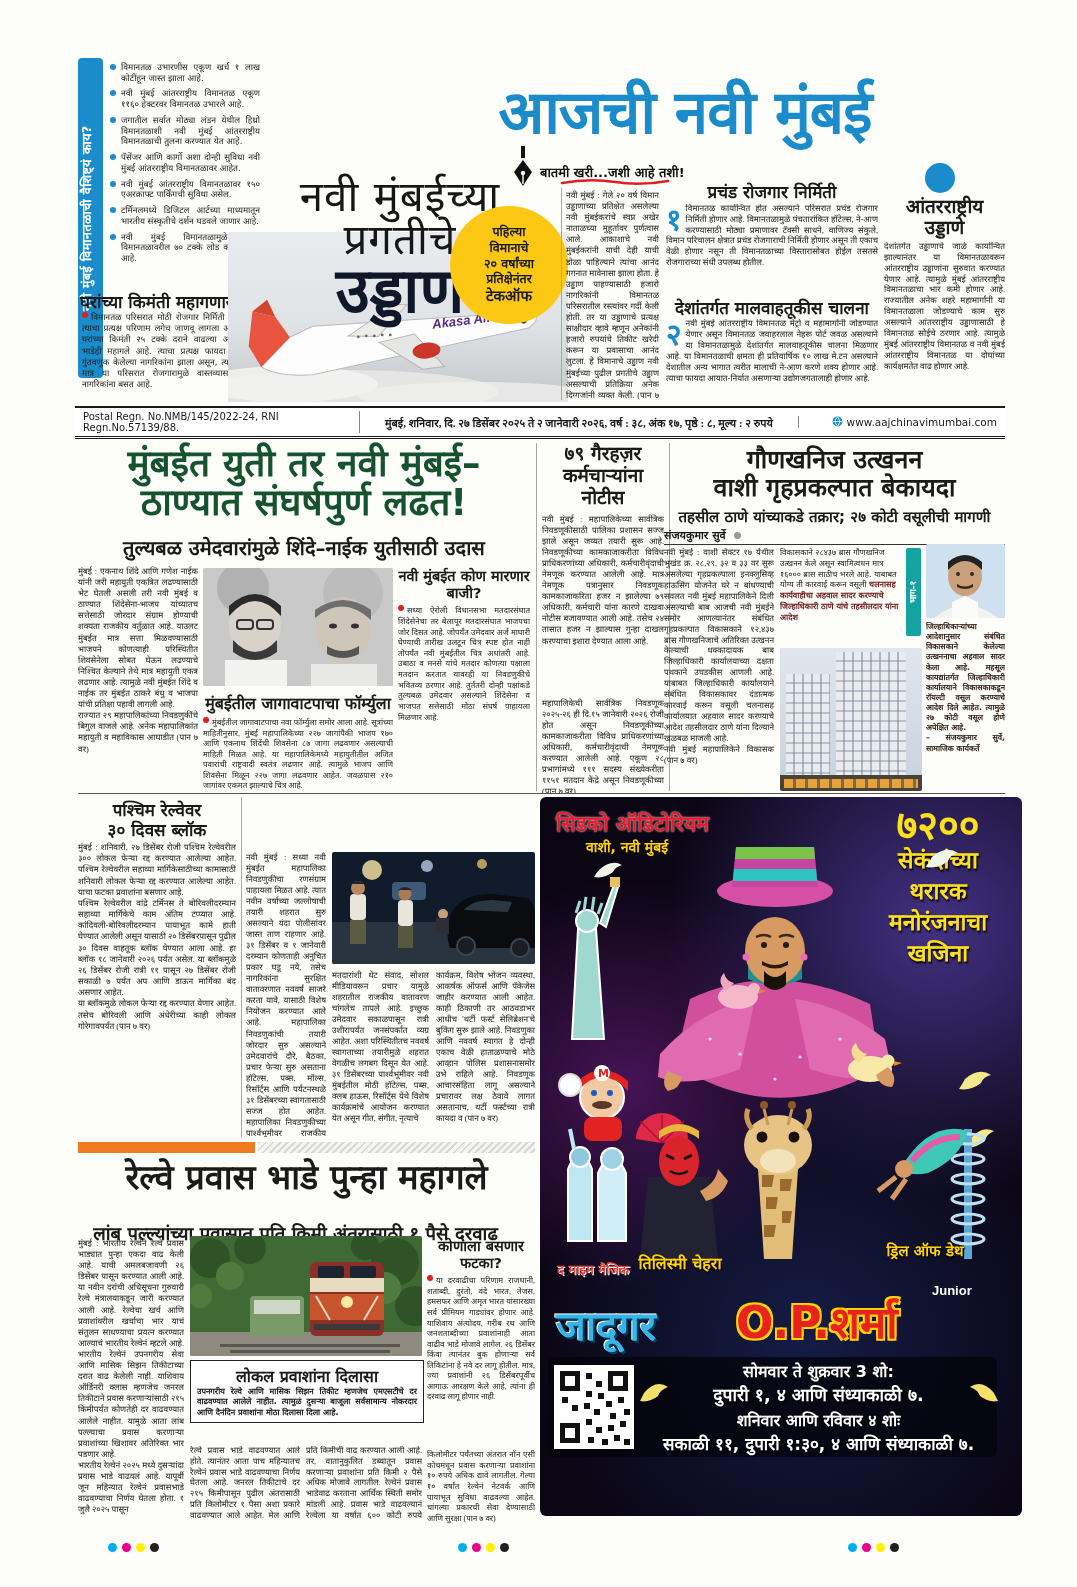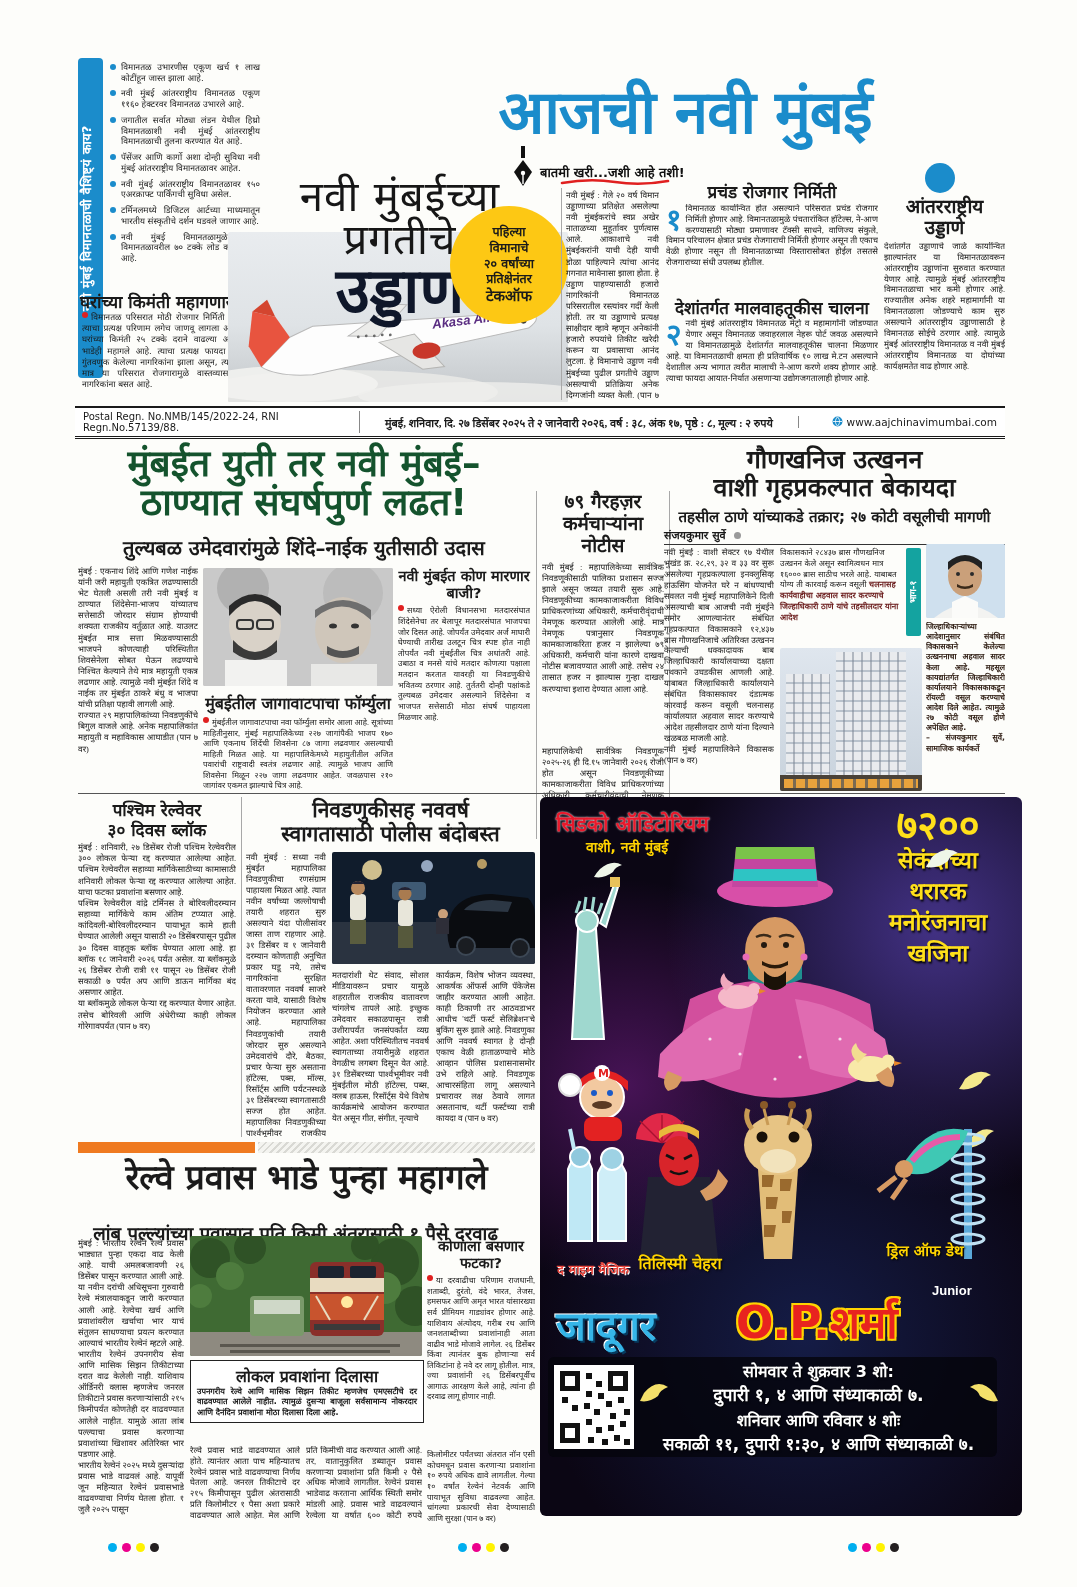--- a/index.html
+++ b/index.html
@@ -231,21 +231,21 @@
   <div class="abs" style="left:203px;top:692px;width:190px;">
     <div class="boxhead c">मुंबईतील जागावाटपाचा फॉर्म्युला</div>
     <div class="jt serif" style="font-size:8px;line-height:1.32;margin-top:3px;height:88px;overflow:hidden;"><span class="rdot"></span><span>मुंबईतील जागावाटपाचा नवा फॉर्म्युला समोर आला आहे. सूत्रांच्या माहितीनुसार, मुंबई महापालिकेच्या २२७ जागांपैकी भाजप १७० आणि एकनाथ शिंदेंची शिवसेना ८७ जागा लढवणार असल्याची माहिती मिळत आहे. या महापालिकेमध्ये महायुतीतील अजित पवारांची राष्ट्रवादी स्वतंत्र लढणार आहे. त्यामुळे भाजप आणि शिवसेना मिळून २२७ जागा लढवणार आहेत. जवळपास २१० जागांवर एकमत झाल्याचे चित्र आहे.</span></div>
   </div>
 
   <div class="abs" style="left:398px;top:568px;width:132px;">
     <div class="boxhead2 c">नवी मुंबईत कोण मारणार बाजी?</div>
     <div class="jt serif" style="font-size:8px;line-height:1.33;margin-top:4px;height:186px;overflow:hidden;"><span class="rdot"></span><span>सध्या ऐरोली विधानसभा मतदारसंघात शिंदेसेनेचा तर बेलापूर मतदारसंघात भाजपचा जोर दिसत आहे. जोपर्यंत उमेदवार अर्ज माघारी घेण्याची तारीख उलटून चित्र स्पष्ट होत नाही तोपर्यंत नवी मुंबईतील चित्र अधांतरी आहे. उबाठा व मनसे यांचे मतदार कोणत्या पक्षाला मतदान करतात यावरही या निवडणुकीचे भवितव्य ठरणार आहे. तुर्ततरी दोन्ही पक्षांकडे तुल्यबळ उमेदवार असल्याने शिंदेसेना व भाजपत सत्तेसाठी मोठा संघर्ष पाहायला मिळणार आहे.</span></div>
   </div>
 
-  <div class="abs" style="left:536px;top:443px;width:122px;height:348px;border-left:1px solid #a8a8a8;border-right:1px solid #a8a8a8;padding:0 5px;margin-top:48px;">
+  <div class="abs" style="left:536px;top:443px;width:122px;height:348px;border-left:1px solid #a8a8a8;border-right:1px solid #a8a8a8;padding:0 5px;">
     <div class="notice-h c">७९ गैरहज़र कर्मचाऱ्यांना नोटीस</div>
     <div class="jt serif" style="font-size:8.4px;line-height:1.32;margin-top:5px;height:180px;overflow:hidden;">नवी मुंबई : महापालिकेच्या सार्वत्रिक निवडणूकीसाठी पालिका प्रशासन सज्ज झाले असून जय्यत तयारी सुरू आहे. निवडणूकीच्या कामकाजाकरीता विविध प्राधिकरणांच्या अधिकारी, कर्मचारीवृंदाची नेमणूक करण्यात आलेली आहे. मात्र नेमणूक पत्रानुसार निवडणूक कामकाजाकरिता हजर न झालेल्या ७९ अधिकारी, कर्मचारी यांना कारणे दाखवा नोटीस बजावण्यात आली आहे. तसेच २४ तासात हजर न झाल्यास गुन्हा दाखल करण्याचा इशारा देण्यात आला आहे.</div>
     <div class="jt serif" style="font-size:8.4px;line-height:1.32;margin-top:4px;height:95px;overflow:hidden;">महापालिकेची सार्वत्रिक निवडणूक २०२५-२६ ही दि.१५ जानेवारी २०२६ रोजी होत असून निवडणूकीच्या कामकाजाकरीता विविध प्राधिकरणांच्या अधिकारी, कर्मचारीवृंदाची नेमणूक करण्यात आलेली आहे. एकूण २८ प्रभागांमध्ये १११ सदस्य संख्येकरीता ११५१ मतदान केंद्रे असून निवडणूकीच्या (पान ७ वर)</div>
   </div>
 
   <div class="abs vashi-h c" style="left:664px;top:446px;width:341px;">
     <div>गौणखनिज उत्खनन</div>
     <div>वाशी गृहप्रकल्पात बेकायदा</div>
   </div>
   <div class="abs vashi-sub c" style="left:664px;top:506px;width:341px;">तहसील ठाणे यांच्याकडे तक्रार; २७ कोटी वसूलीची मागणी</div>
@@ -292,24 +292,20 @@
   <div class="abs mid-h c" style="left:78px;top:800px;width:158px;">
     <div>पश्चिम रेल्वेवर</div>
     <div>३० दिवस ब्लॉक</div>
   </div>
   <div class="abs jt serif pre" style="left:78px;top:842px;width:158px;height:292px;font-size:8.4px;line-height:1.33;">मुंबई : शनिवारी, २७ डिसेंबर रोजी पश्चिम रेल्वेवरील ३०० लोकल फेऱ्या रद्द करण्यात आलेल्या आहेत. पश्चिम रेल्वेवरील सहाव्या मार्गिकेसाठीच्या कामासाठी शनिवारी लोकल फेऱ्या रद्द करण्यात आलेल्या आहेत. याचा फटका प्रवाशांना बसणार आहे.
 पश्चिम रेल्वेवरील वांद्रे टर्मिनस ते बोरिवलीदरम्यान सहाव्या मार्गिकेचे काम अंतिम टप्प्यात आहे. कांदिवली-बोरिवलीदरम्यान पायाभूत कामे हाती घेण्यात आलेली असून यासाठी २० डिसेंबरपासून पुढील ३० दिवस वाहतूक ब्लॉक घेण्यात आला आहे. हा ब्लॉक १८ जानेवारी २०२६ पर्यंत असेल. या ब्लॉकमुळे २६ डिसेंबर रोजी रात्री ११ पासून २७ डिसेंबर रोजी सकाळी ७ पर्यंत अप आणि डाऊन मार्गिका बंद असणार आहेत.
 या ब्लॉकमुळे लोकल फेऱ्या रद्द करण्यात येणार आहेत. तसेच बोरिवली आणि अंधेरीच्या काही लोकल गोरेगावपर्यंत (पान ७ वर)</div>
 
   <div class="abs vrule" style="left:241px;top:797px;height:340px;"></div>
 
-  <div class="abs pol-h c" style="left:246px;top:798px;width:289px;">
-    <div>निवडणुकीसह नववर्ष</div>
-    <div>स्वागतासाठी पोलीस बंदोबस्त</div>
-  </div>
 
   <div class="abs photo" style="left:332px;top:852px;width:203px;height:112px;">
     <svg width="203" height="112" viewBox="0 0 203 112">
       <rect width="203" height="112" fill="#101c2c"></rect>
       <rect y="70" width="203" height="42" fill="#2a3340"></rect>
       <circle cx="40" cy="18" r="10" fill="#ffe9a8" opacity="0.8"></circle>
         <circle cx="95" cy="14" r="6" fill="#cfe2ff" opacity="0.7"></circle>
       <circle cx="150" cy="12" r="5" fill="#ffd27a" opacity="0.7"></circle>
       <rect x="60" y="30" width="34" height="18" rx="4" fill="#3f5a74"></rect>
       <path d="M120 60 Q130 42 160 42 L196 46 Q203 52 203 64 L203 96 L118 96 Q112 80 120 60 Z" fill="#0a0c10"></path>

